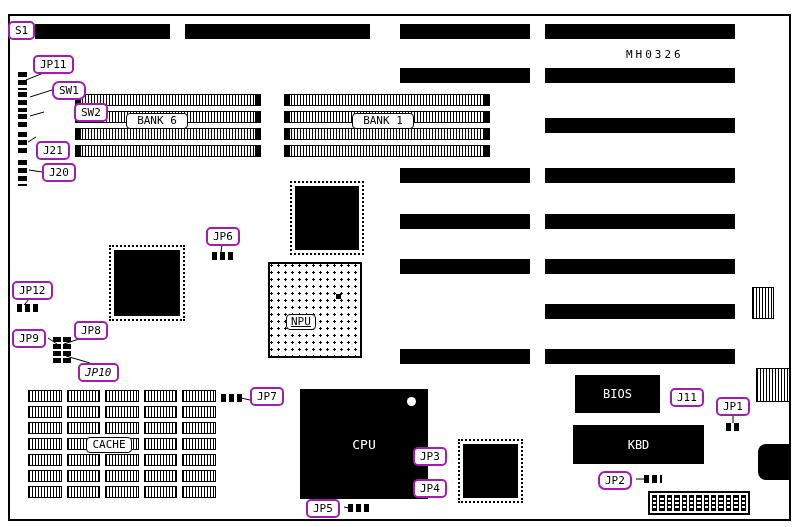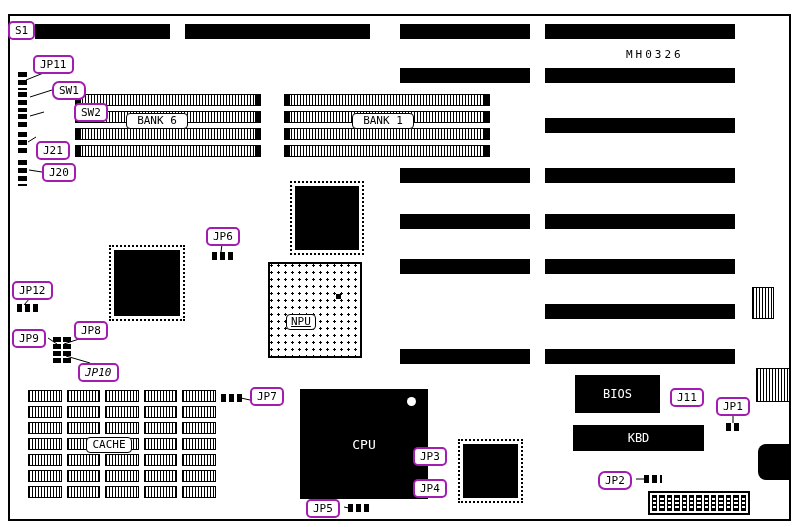--- a/index.html
+++ b/index.html
@@ -112,21 +112,21 @@
 <div class="abs big-chip" style="left:276px;top:389px;width:128px;height:110px;font-size:13px;margin-left:24px;">
   <span>CPU</span>
   <i class="abs cpu-dot"></i>
 </div>
 
 <div class="abs qfp" style="left:463px;top:444px;width:55px;height:54px;"></div>
 
 <div class="abs big-chip" style="left:575px;top:375px;width:85px;height:38px;">
   <span>BIOS</span>
 </div>
-<div class="abs big-chip" style="left:573px;top:425px;width:131px;height:26px;">
+<div class="abs big-chip" style="left:573px;top:425px;width:131px;height:39px;">
   <span>KBD</span>
 </div>
 
 <div class="abs cache-grid" style="left:28px;top:390px;width:188px;height:116px;">
   <span class="cache-chip"></span>
 <span class="cache-chip"></span>
     <span class="cache-chip"></span>
     <span class="cache-chip"></span>
     <span class="cache-chip"></span>
     <span class="cache-chip"></span>

